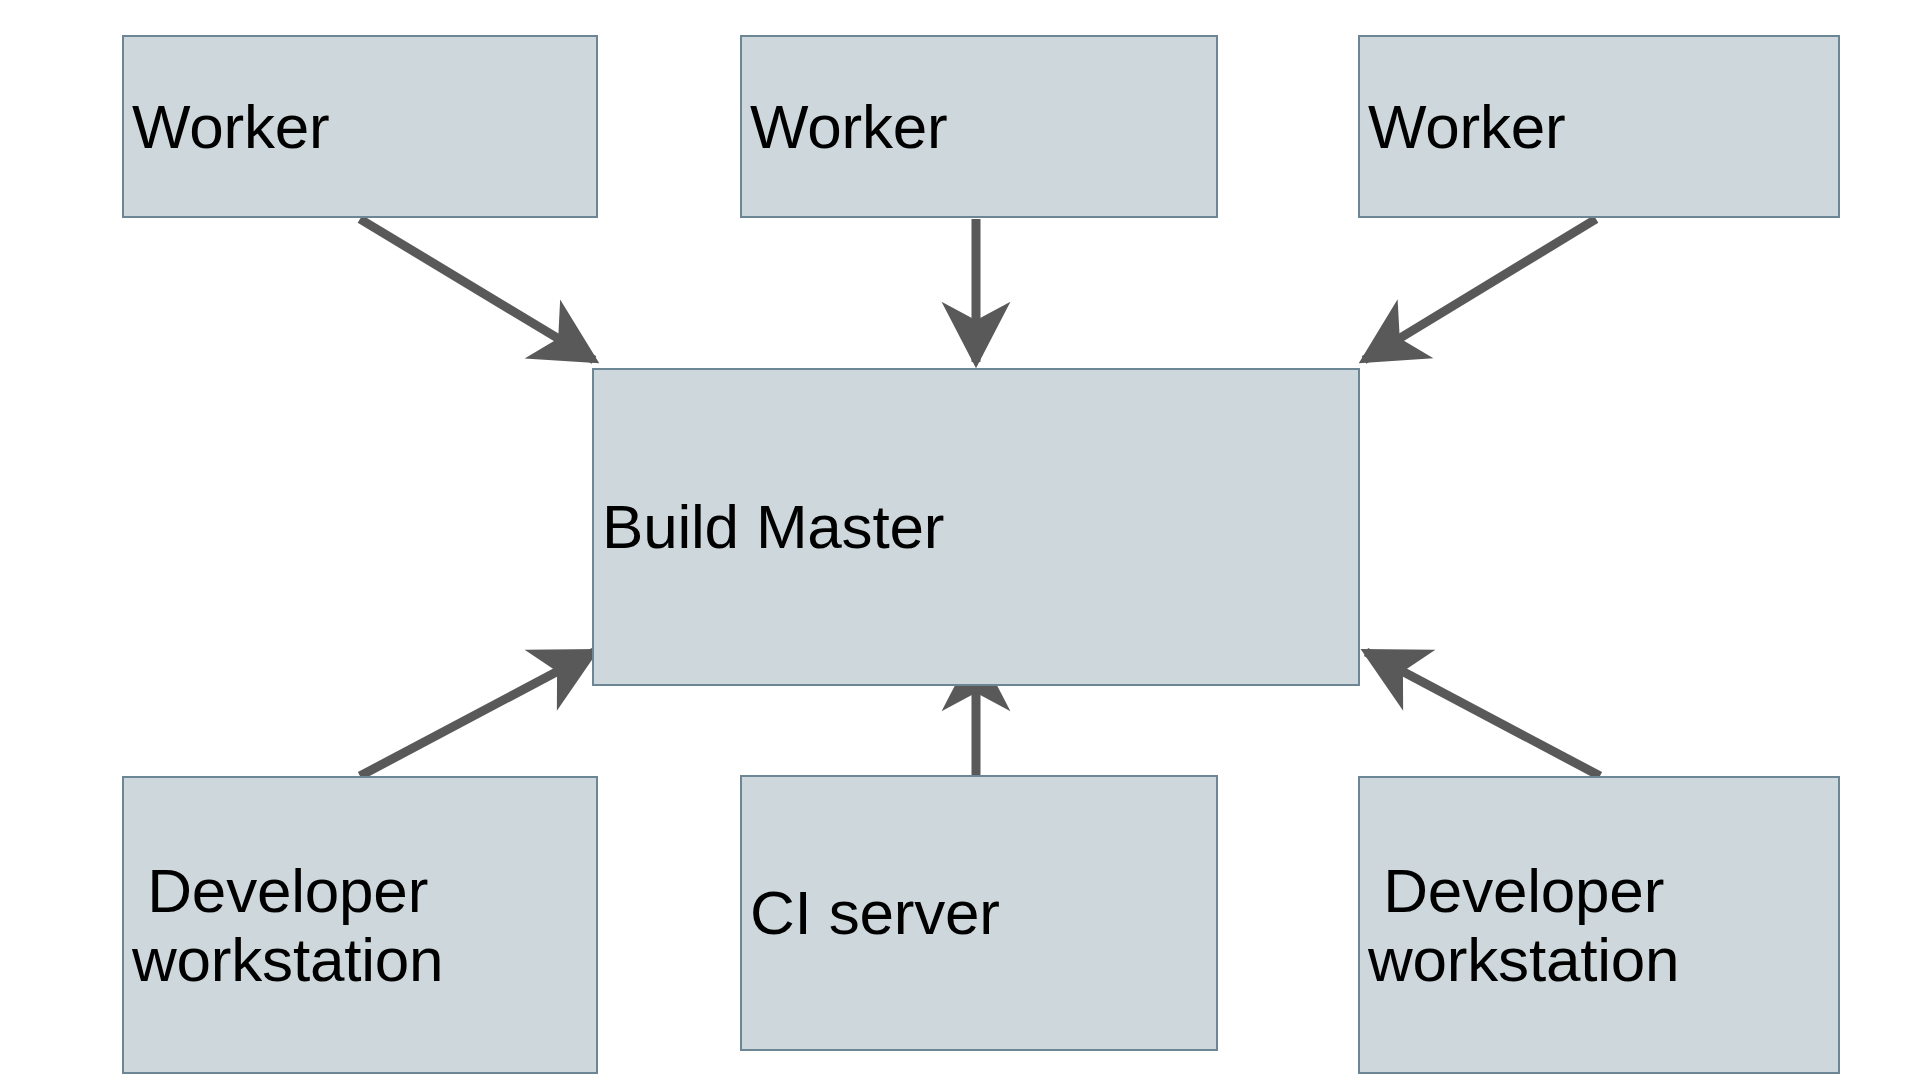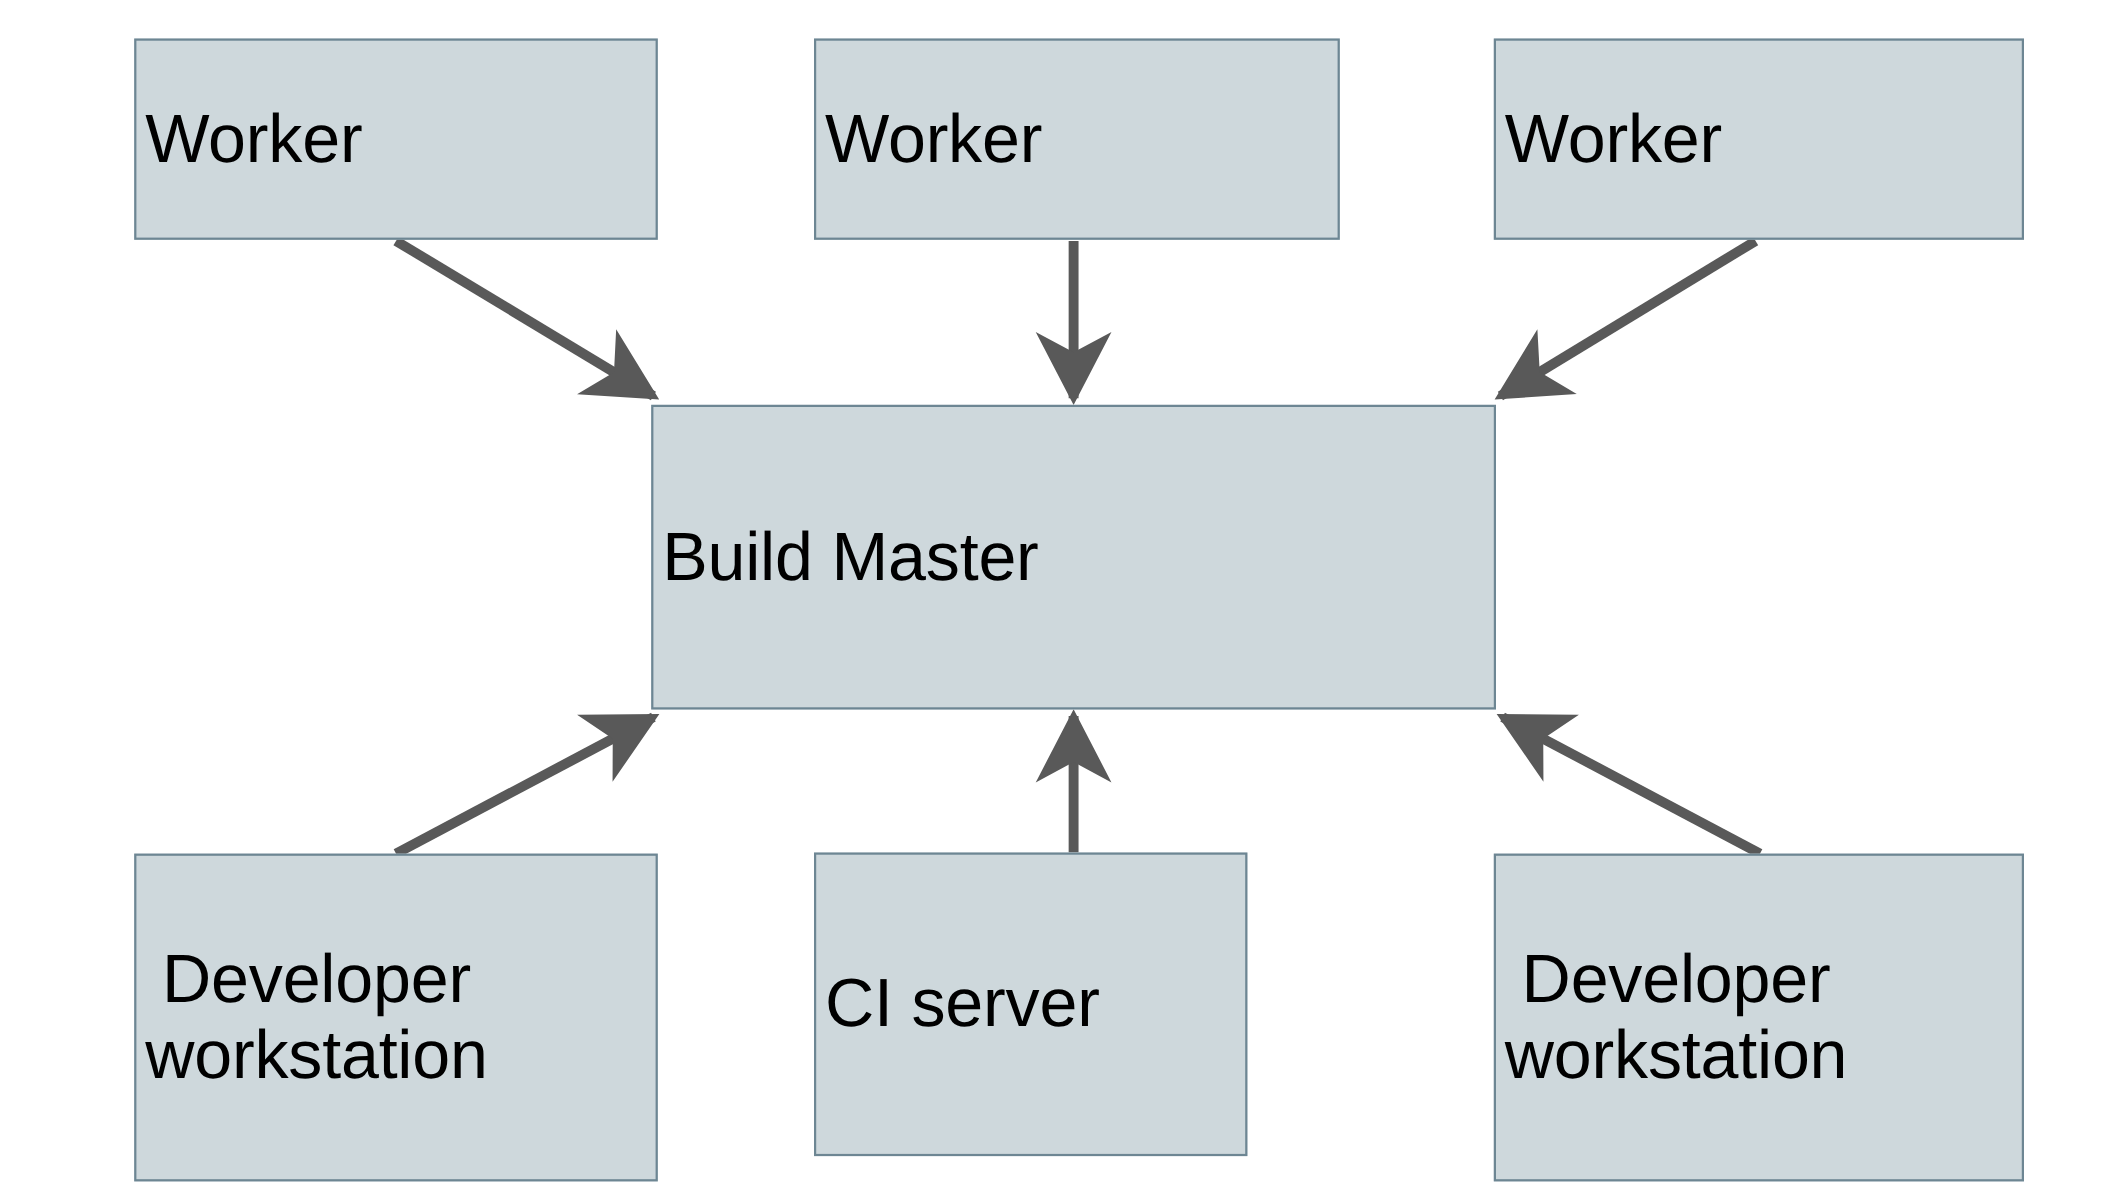--- a/index.html
+++ b/index.html
@@ -40,24 +40,24 @@
     letter-spacing: -0.2px;
     font-weight: 400;
     white-space: pre-line;
     padding: 0 8px;
   }
   
   #node-worker-1 { left: 122px;  top: 35px;  width: 476px; height: 183px; }
   #node-worker-2 { left: 740px;  top: 35px;  width: 478px; height: 183px; }
   #node-worker-3 { left: 1358px; top: 35px;  width: 482px; height: 183px; }
   
-  #node-build-master { left: 592px; top: 368px; width: 768px; height: 277px; }
+  #node-build-master { left: 592px; top: 368px; width: 768px; height: 318px; }
   
   #node-dev-ws-1 { left: 122px;  top: 776px; width: 476px; height: 298px; }
-  #node-ci-server { left: 740px;  top: 775px; width: 394px; height: 276px; }
+  #node-ci-server { left: 740px;  top: 775px; width: 478px; height: 276px; }
   #node-dev-ws-2 { left: 1358px; top: 776px; width: 482px; height: 298px; }
 </style>
 </head>
 <body>
 
 <div id="canvas">
 
   <svg id="edges" viewBox="0 0 1910 1090" width="1910" height="1090" xmlns="http://www.w3.org/2000/svg">
     <defs>
       <marker id="barb" viewBox="0 0 12 12" refX="10.4" refY="6" markerWidth="8.2" markerHeight="8.2" orient="auto-start-reverse" markerUnits="strokeWidth">

